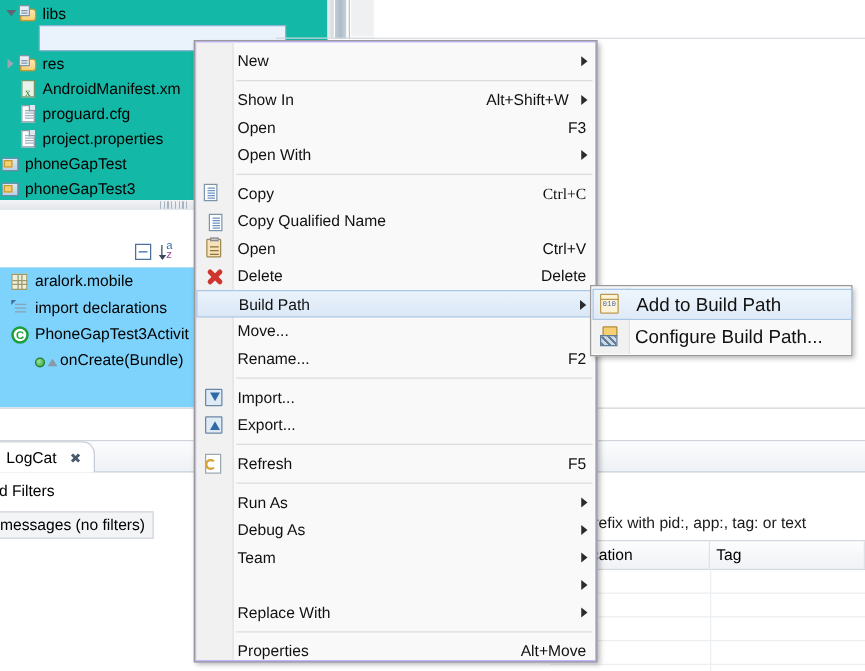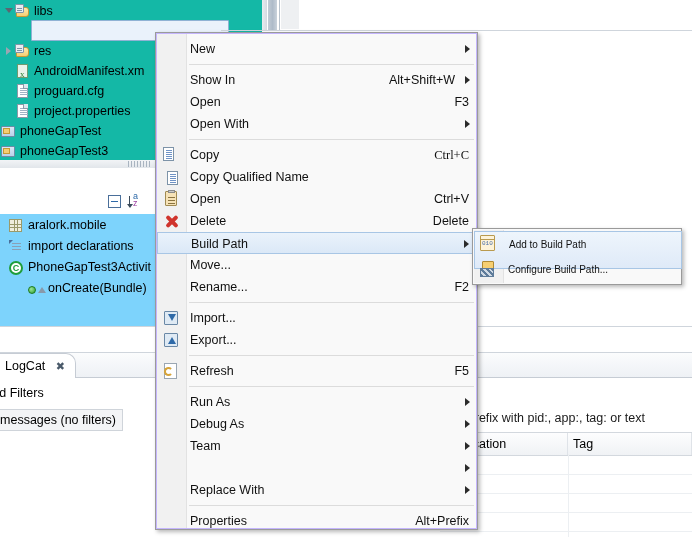--- a/index.html
+++ b/index.html
@@ -128,21 +128,21 @@
   .ic-refresh{position:absolute;left:2px;top:1px;width:13px;height:16px;background:#fff;border:1px solid #9aa6b2;box-sizing:border-box;}
   .ic-refresh:after{content:"";position:absolute;left:-1px;top:3px;width:9px;height:9px;border:2px solid #d6a43a;border-radius:50%;border-right-color:transparent;box-sizing:border-box;}
 
   
   #build-path-submenu{
     position:absolute;left:472px;top:228px;width:210px;height:57px;
     background:#f9f9f9;border:1px solid #9a9a9a;box-sizing:border-box;
     box-shadow:2px 2px 4px rgba(0,0,0,.28);
   }
   #sub-gutter{position:absolute;left:1px;top:1px;width:29px;bottom:1px;background:#f1f1f1;border-right:1px solid #e2e2e2;}
-  .smi{position:absolute;left:1px;width:208px;height:38px;line-height:25px;font-size:10px;color:#111;box-sizing:border-box;text-align:right;}
+  .smi{position:absolute;left:1px;width:208px;height:25px;line-height:25px;font-size:15px;color:#111;box-sizing:border-box;text-align:right;}
   .smi .mlabel{position:absolute;left:34px;top:0;white-space:nowrap;}
   .smi-hl{background:linear-gradient(#eef5fc,#dfeaf8);border:1px solid #a8c6e5;}
   .ic-addbp{position:absolute;left:7px;top:4px;width:15px;height:16px;background:#fdf3d9;border:1px solid #b99a4e;box-sizing:border-box;border-radius:1px;}
   .ic-addbp:before{content:"";position:absolute;left:-1px;top:3px;width:15px;height:1px;background:#b99a4e;}
   .ic-addbp:after{content:"010";position:absolute;left:1px;top:4px;font-size:6px;color:#4b6fa8;letter-spacing:0;font-family:"Liberation Mono",monospace;}
   .ic-cfgbp{position:absolute;left:7px;top:4px;width:16px;height:16px;}
   .ic-cfgbp:before{content:"";position:absolute;left:2px;top:0;width:12px;height:8px;background:#f6cf72;border:1px solid #b08a34;box-sizing:border-box;border-radius:1px;}
   .ic-cfgbp:after{content:"";position:absolute;left:0;top:7px;width:14px;height:9px;background:
      repeating-linear-gradient(45deg,#5f7c9a 0 2px,#cfd9e4 2px 4px);border:1px solid #5f7c9a;box-sizing:border-box;}
 
@@ -396,21 +396,21 @@
       <div class="mi" style="top:424px;">
         <span class="marrow"></span>
       </div>
       <div class="mi" style="top:446px;">
         <span class="mlabel">Replace With</span>
         <span class="marrow"></span>
       </div>
       <div class="msep" style="top:472px;"></div>
       <div class="mi" style="top:477px;">
         <span class="mlabel">Properties</span>
-        <span class="maccel" style="right:8px;">Alt+Prefix</span>
+        <span class="maccel" style="right:8px;">Alt+Move</span>
       </div>
     </div>
 </div>
 
 <div id="build-path-submenu">
   <div id="sub-gutter"></div>
   <div id="sub-items">
       <div class="smi smi-hl" style="top:2px;">
         <span class="mlabel">Add to Build Path</span>
       </div>

